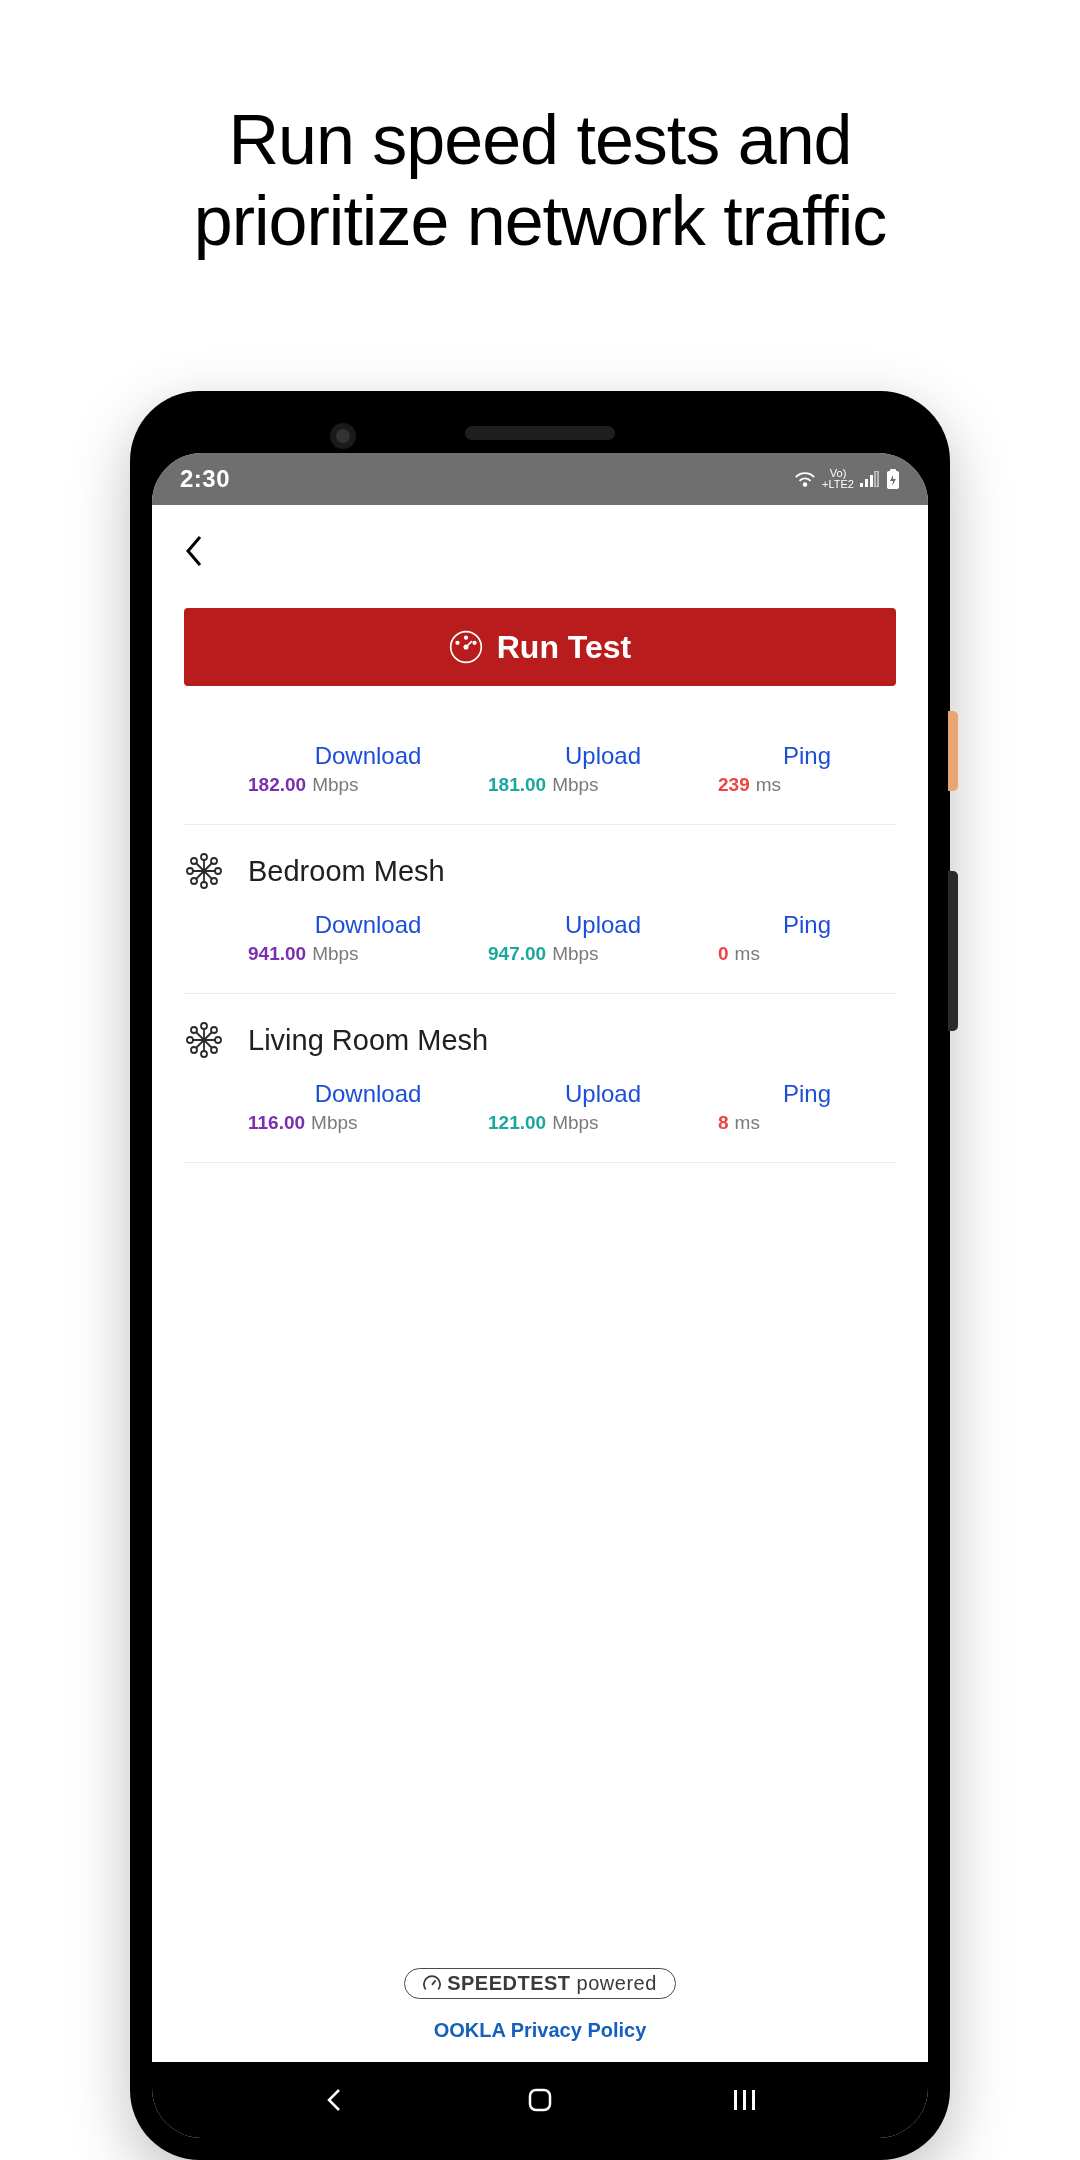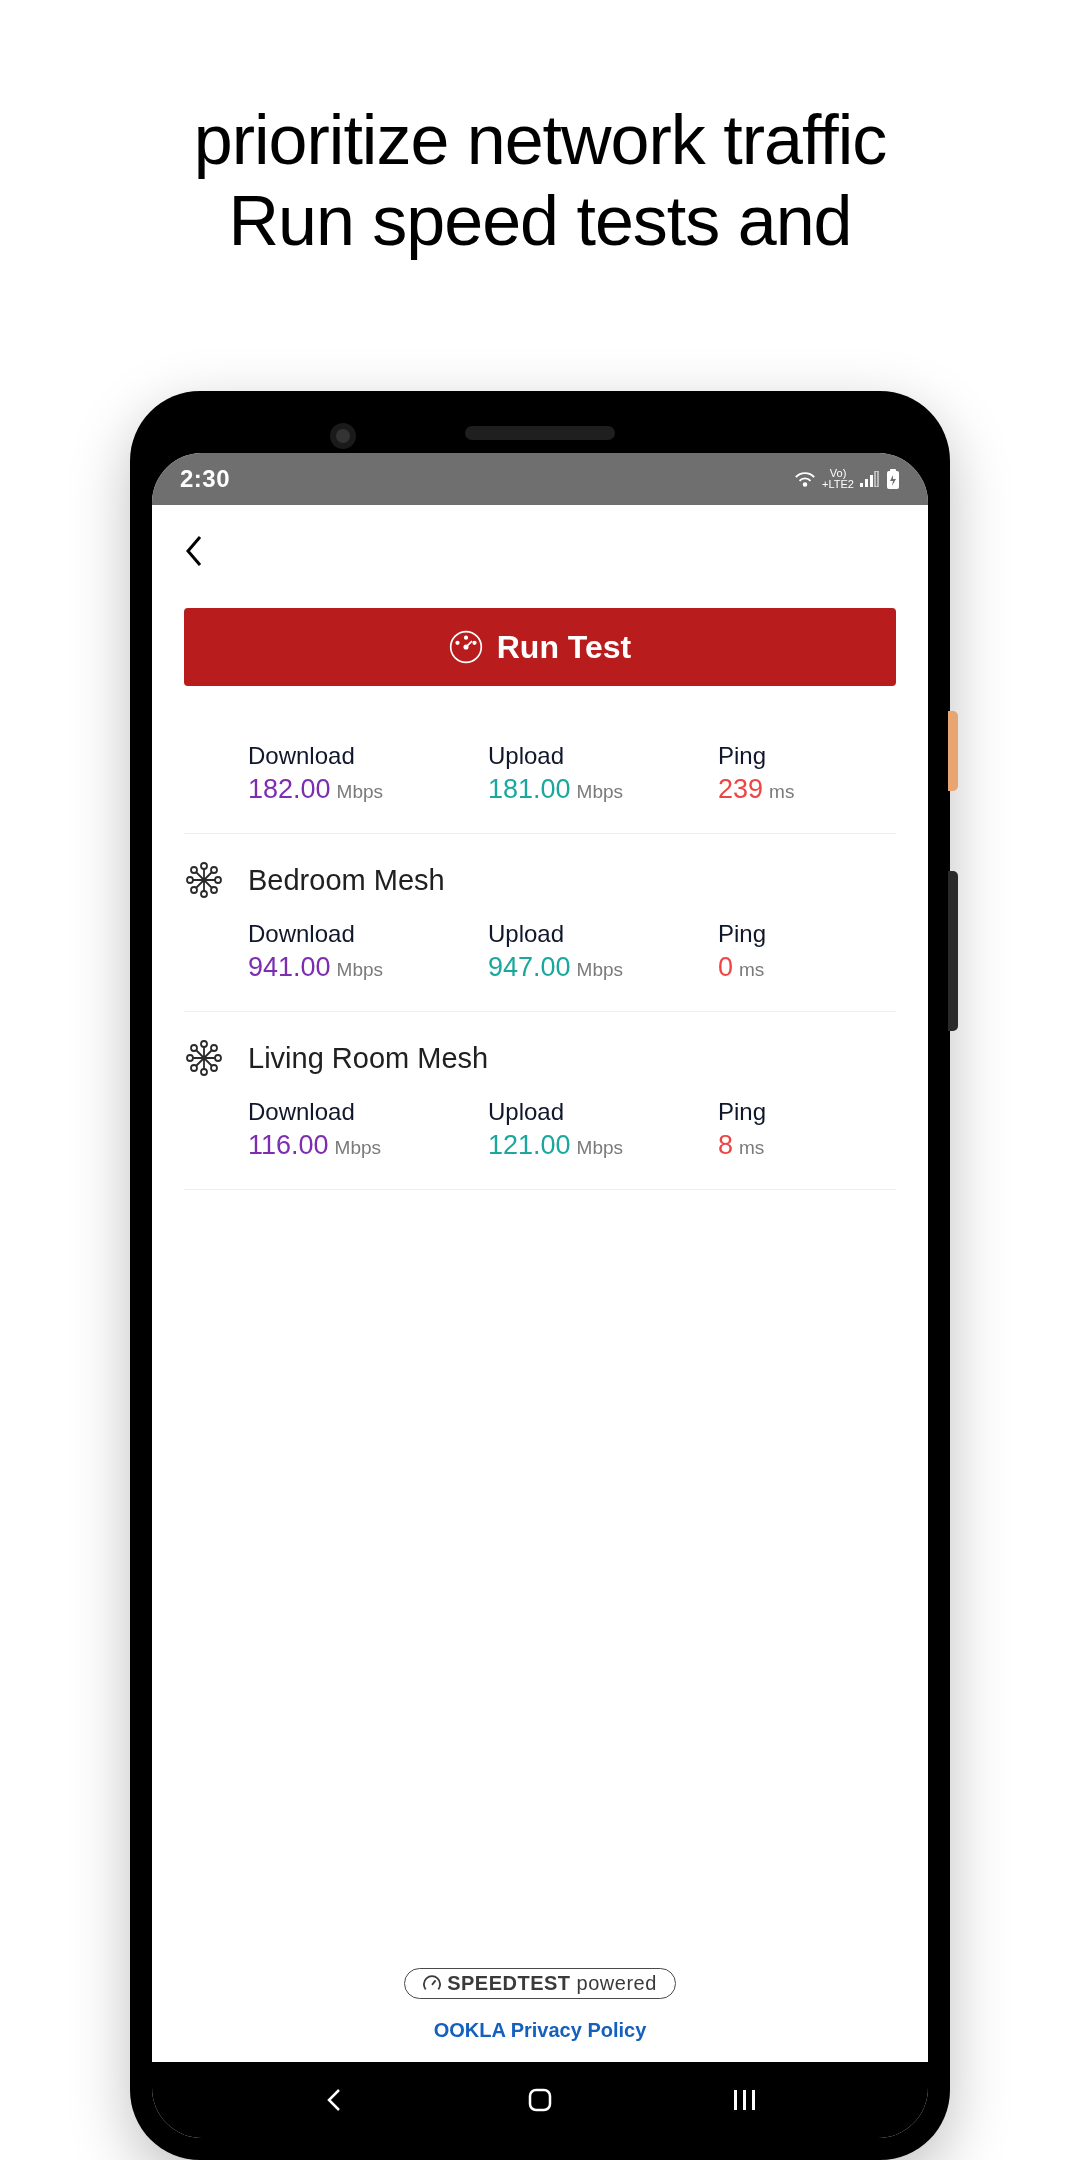--- a/index.html
+++ b/index.html
@@ -176,31 +176,32 @@
 .stat-col {
   display: flex;
   flex-direction: column;
   gap: 4px;
 }
 .stat-col.download { width: 240px; }
 .stat-col.upload { width: 230px; }
 .stat-col.ping { flex: 1; }
 .stat-label {
   font-size: 24px;
-  color: #0f172a;
+  color: #1d4ed8;
   font-weight: 400;
+  text-align: center;
 }
 .stat-value-wrap {
   display: flex;
   align-items: baseline;
   gap: 6px;
 }
 .stat-value {
-  font-size: 27px;
-  font-weight: 400;
+  font-size: 19px;
+  font-weight: 700;
 }
 .stat-unit {
   font-size: 19px;
   color: #7a7a7a;
 }
 .download .stat-value { color: #7c2db0; }
 .upload .stat-value { color: #1aa89e; }
 .ping .stat-value { color: #ef4444; }
 .footer-area {
   margin-top: auto;
@@ -239,22 +240,22 @@
 .nav-icon {
   width: 32px;
   height: 32px;
   color: #fff;
 }
 </style>
 </head>
 <body>
 
 <div class="marketing-title">
+  <div>Run speed tests and</div>
   <div>prioritize network traffic</div>
-  <div>Run speed tests and</div>
 </div>
 
 <div class="phone-wrap">
   <div class="phone-frame"></div>
   <div class="side-button-orange"></div>
   <div class="side-button-black"></div>
   <div class="camera-dot"></div>
   <div class="camera-inner"></div>
   <div class="speaker"></div>
 

